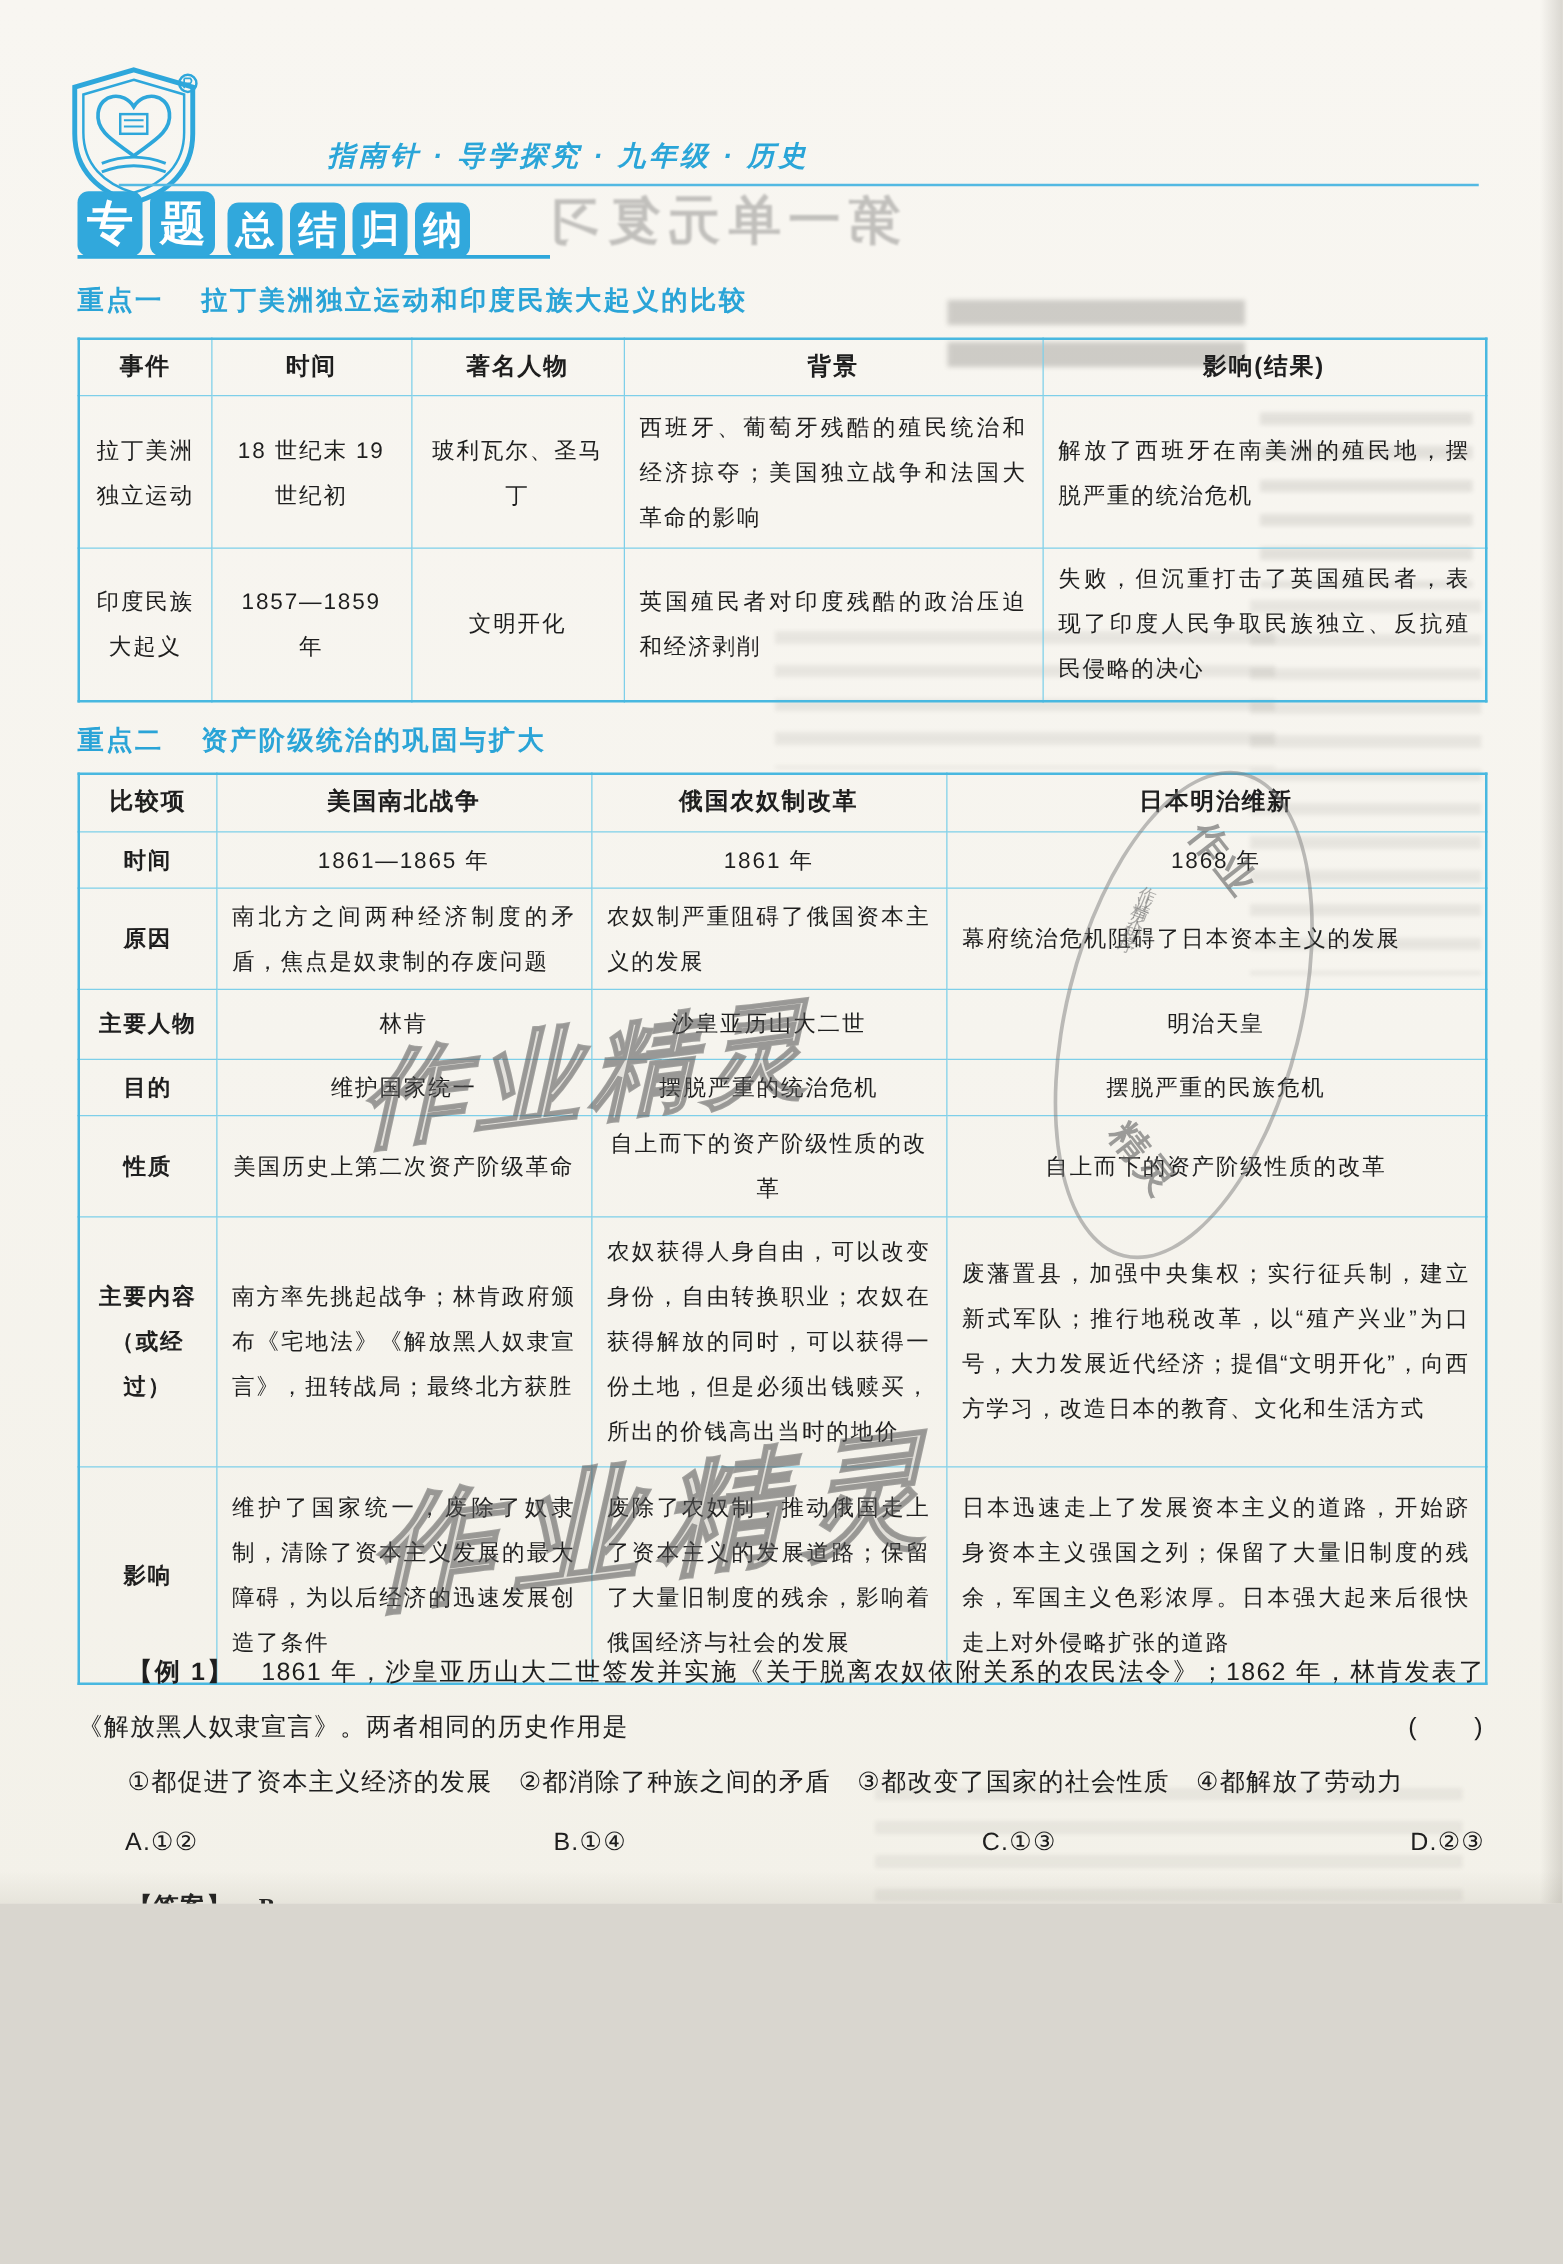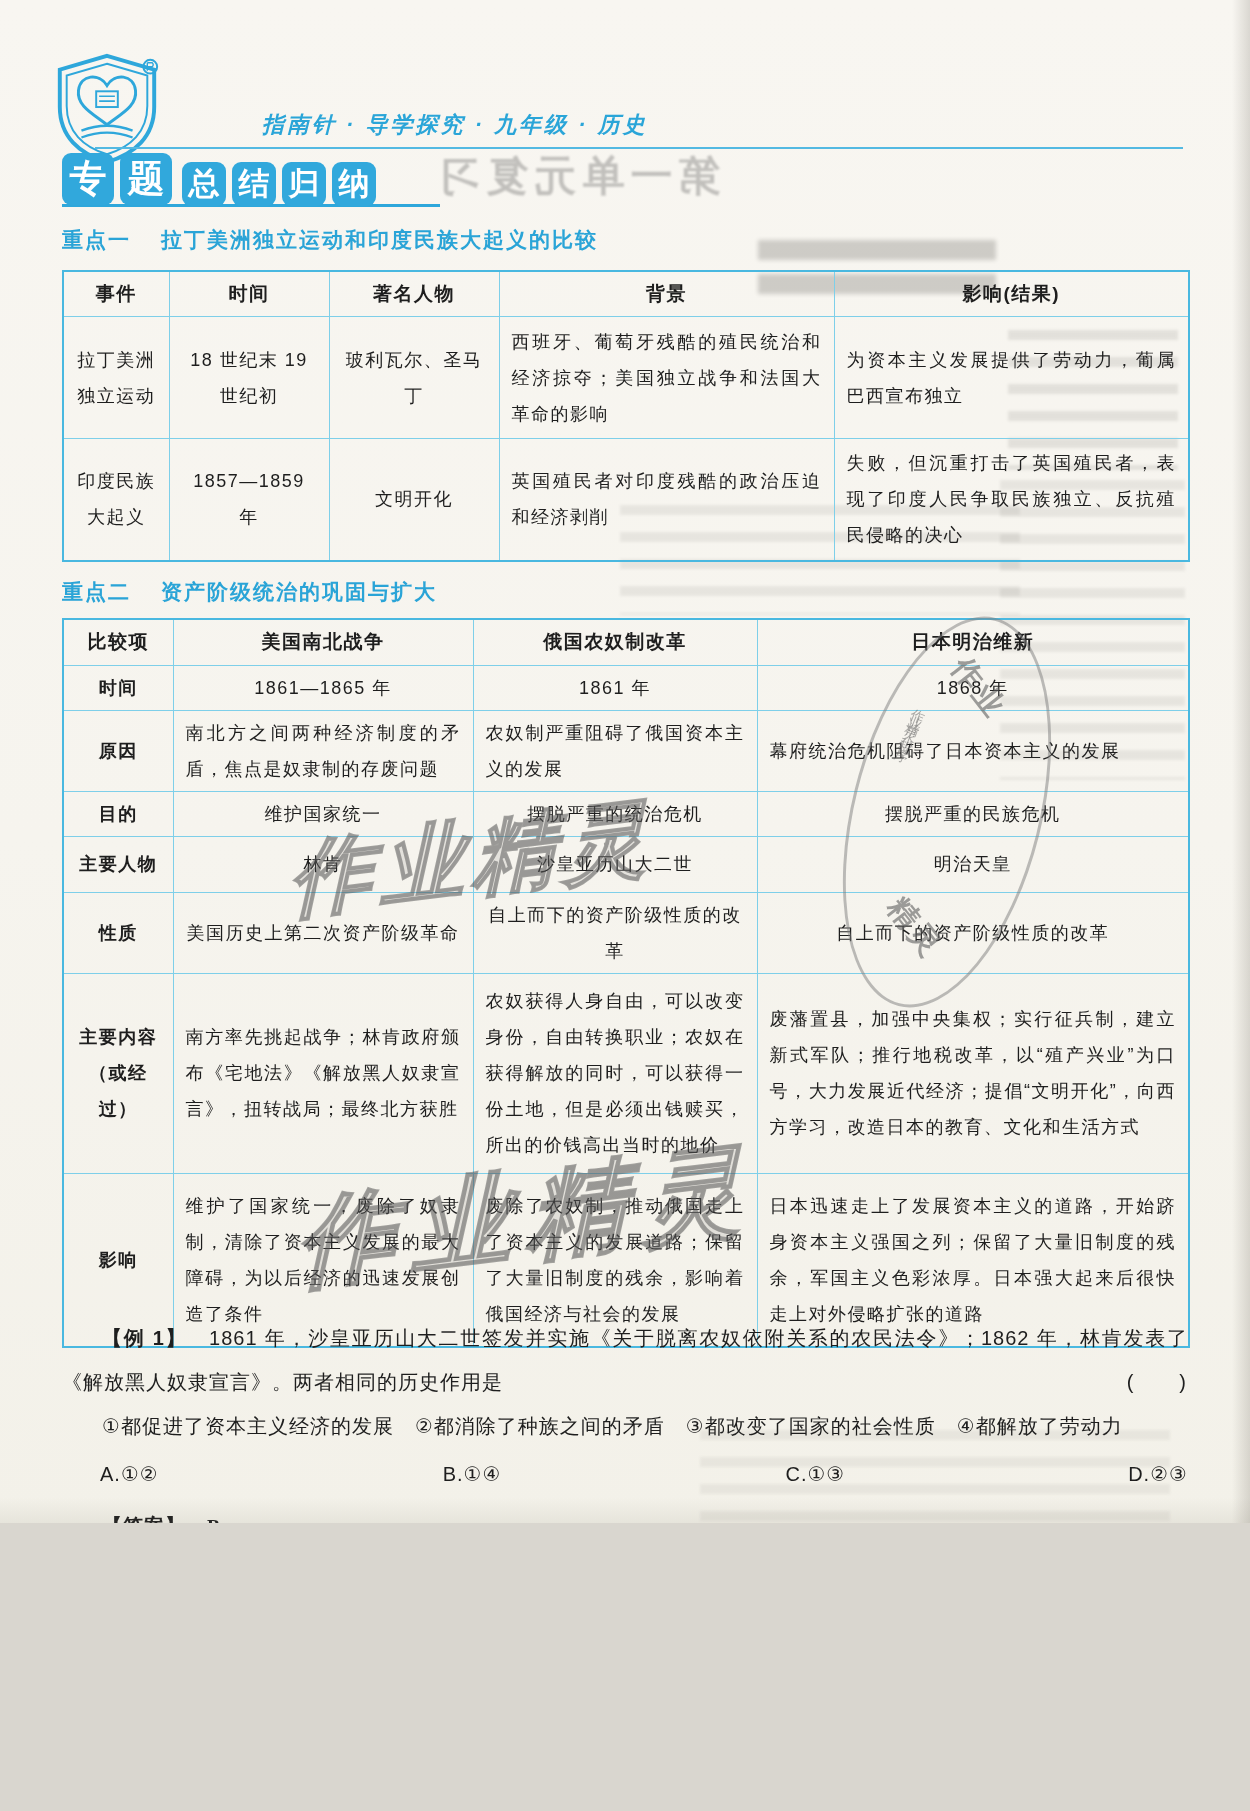--- a/index.html
+++ b/index.html
@@ -140,21 +140,21 @@
       <th>时间</th>
       <th>著名人物</th>
       <th>背景</th>
       <th>影响(结果)</th>
     </tr>
     <tr style="height:122px">
       <td>拉丁美洲独立运动</td>
       <td>18 世纪末 19 世纪初</td>
       <td>玻利瓦尔、圣马丁</td>
       <td class="long">西班牙、葡萄牙残酷的殖民统治和经济掠夺；美国独立战争和法国大革命的影响</td>
-      <td class="long">为资本主义发展提供了劳动力，葡属巴西宣布独立</td>
+      <td class="long">解放了西班牙在南美洲的殖民地，摆脱严重的统治危机</td>
     </tr>
     <tr style="height:122px">
       <td>印度民族大起义</td>
       <td>1857—1859 年</td>
       <td>文明开化</td>
       <td class="long">英国殖民者对印度残酷的政治压迫和经济剥削</td>
       <td class="long">失败，但沉重打击了英国殖民者，表现了印度人民争取民族独立、反抗殖民侵略的决心</td>
     </tr>
   </tbody>
     </table>
@@ -182,31 +182,31 @@
       <td>1861—1865 年</td>
       <td>1861 年</td>
       <td>1868 年</td>
     </tr>
     <tr style="height:74px">
       <td class="rowlab">原因</td>
       <td class="long">南北方之间两种经济制度的矛盾，焦点是奴隶制的存废问题</td>
       <td class="long">农奴制严重阻碍了俄国资本主义的发展</td>
       <td class="long">幕府统治危机阻碍了日本资本主义的发展</td>
     </tr>
+    <tr style="height:56px">
+      <td class="rowlab">主要人物</td>
+      <td>林肯</td>
+      <td>沙皇亚历山大二世</td>
+      <td>明治天皇</td>
+    </tr>
     <tr style="height:42px">
       <td class="rowlab">目的</td>
       <td>维护国家统一</td>
       <td>摆脱严重的统治危机</td>
       <td>摆脱严重的民族危机</td>
-    </tr>
-    <tr style="height:56px">
-      <td class="rowlab">主要人物</td>
-      <td>林肯</td>
-      <td>沙皇亚历山大二世</td>
-      <td>明治天皇</td>
     </tr>
     <tr style="height:50px">
       <td class="rowlab">性质</td>
       <td>美国历史上第二次资产阶级革命</td>
       <td>自上而下的资产阶级性质的改革</td>
       <td>自上而下的资产阶级性质的改革</td>
     </tr>
     <tr style="height:200px">
       <td class="rowlab">主要内容（或经过）</td>
       <td class="long">南方率先挑起战争；林肯政府颁布《宅地法》《解放黑人奴隶宣言》，扭转战局；最终北方获胜</td>

